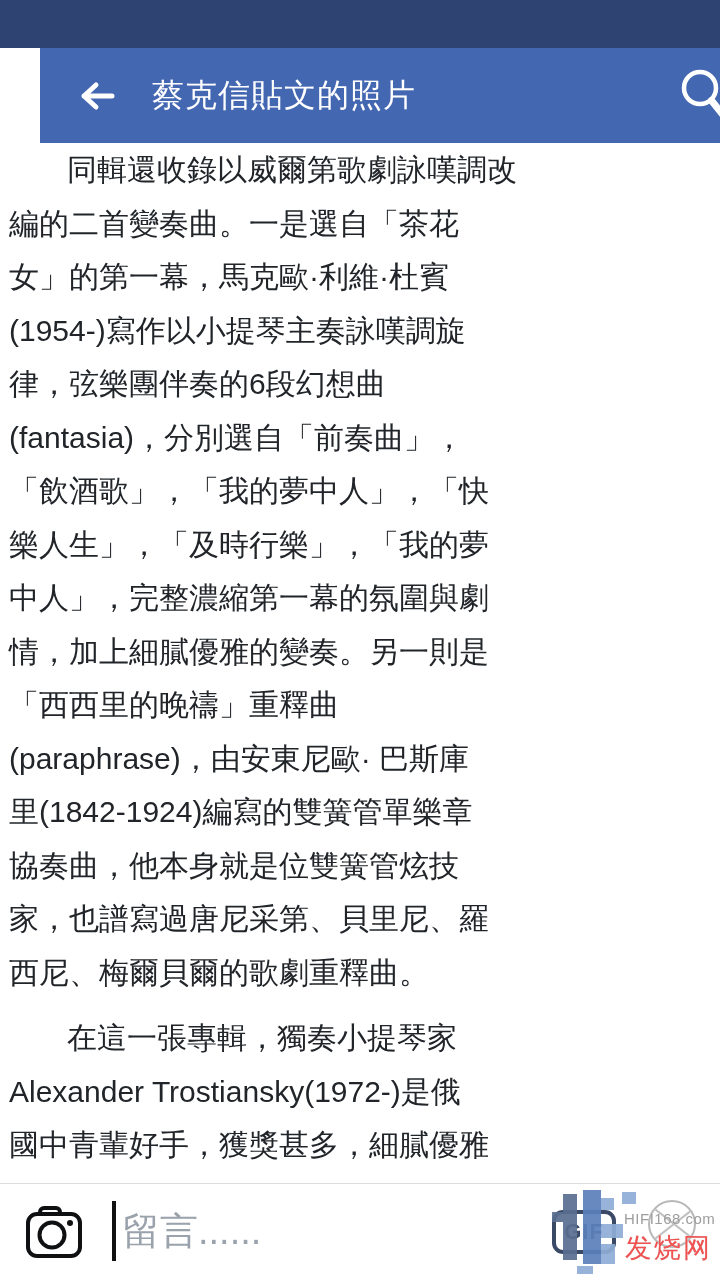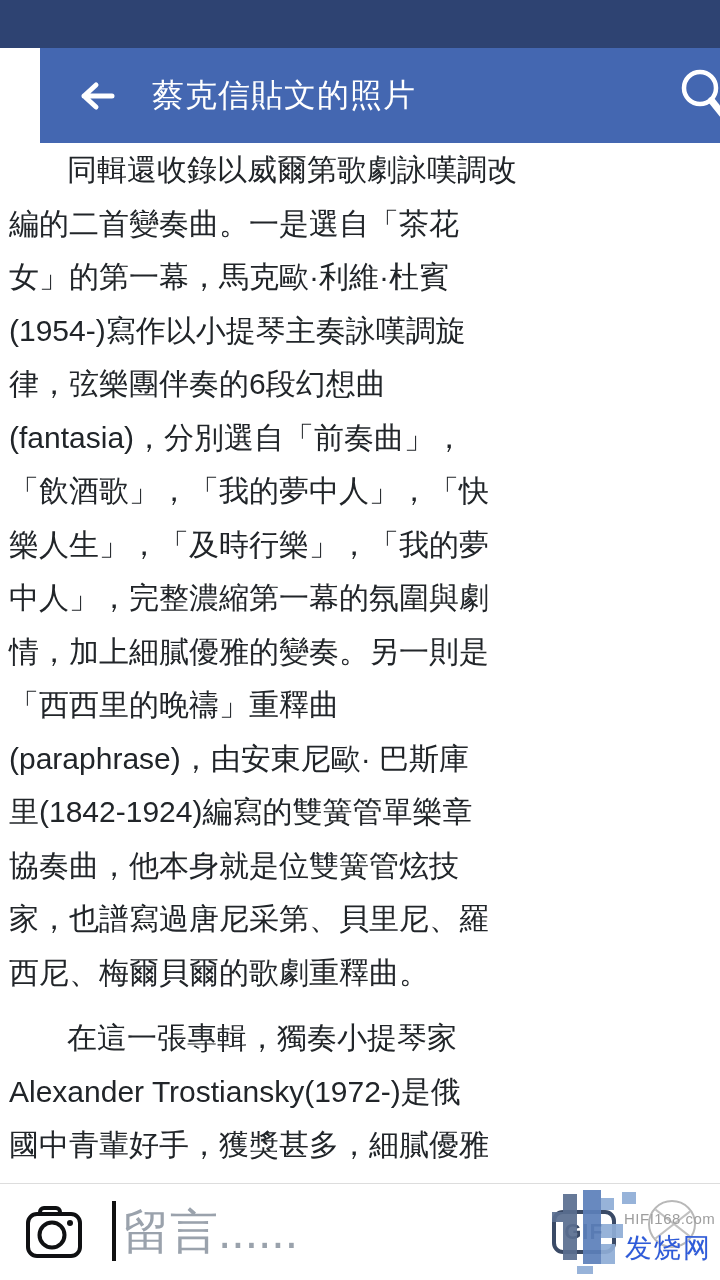--- a/index.html
+++ b/index.html
@@ -22,36 +22,36 @@
                 padding-left:9px; text-indent:58px; letter-spacing:0px;
                 font-family:"Liberation Sans","DejaVu Sans",sans-serif; }
   .photo-para + .photo-para { margin-top:12px; }
 
   
   .comment-bar { position:absolute; left:0; top:1183px; width:720px; height:97px; background:#ffffff;
                  border-top:1px solid #dddddd; z-index:40; }
   .camera-btn { position:absolute; left:24px; top:20px; width:60px; height:58px; display:flex; align-items:center; justify-content:center; cursor:pointer; }
   .text-cursor { position:absolute; left:112px; top:17px; width:4px; height:60px; background:#111111; }
   .comment-input { position:absolute; left:122px; top:14px; width:380px; height:66px; border:none; outline:none;
-                   font-size:48px; color:#8b5cf6; background:transparent; font-family:"Liberation Sans","DejaVu Sans",sans-serif; }
+                   font-size:38px; color:#8b5cf6; background:transparent; font-family:"Liberation Sans","DejaVu Sans",sans-serif; }
   .comment-input::placeholder { color:#9aa2ac; opacity:1; }
 
   .gif-btn { position:absolute; left:552px; top:26px; width:64px; height:44px; border:4px solid #3a4a66;
              border-radius:11px; display:flex; align-items:center; justify-content:center;
              color:#3a4a66; font-size:22px; font-weight:bold; letter-spacing:1px; cursor:pointer; z-index:1; }
 
   
   .watermark { position:absolute; left:552px; top:6px; width:168px; height:88px; z-index:2; opacity:0.92; pointer-events:none; }
   .wm-block { position:absolute; }
   .wm-circle { position:absolute; left:96px; top:10px; width:48px; height:48px; border:2px solid #b3b3b3; border-radius:50%; overflow:hidden; }
   .wm-circle::before, .wm-circle::after { content:""; position:absolute; left:-6px; top:21px; width:60px; height:2px; background:#bcbcbc; }
   .wm-circle::before { transform:rotate(38deg); }
   .wm-circle::after  { transform:rotate(-38deg); }
   .wm-site { position:absolute; left:72px; top:20px; font-size:15px; font-weight:normal; color:#959595; letter-spacing:0.5px; }
-  .wm-name { position:absolute; left:73px; top:40px; font-size:27px; color:#1d4ed8; letter-spacing:2px;
+  .wm-name { position:absolute; left:73px; top:40px; font-size:27px; color:#ef4444; letter-spacing:2px;
              text-shadow:0 0 1px #d9d9d9; }
 
   svg { display:block; }
 </style>
 </head>
 <body>
 
 <div class="screen">
 
   <div class="status-bar"></div>

